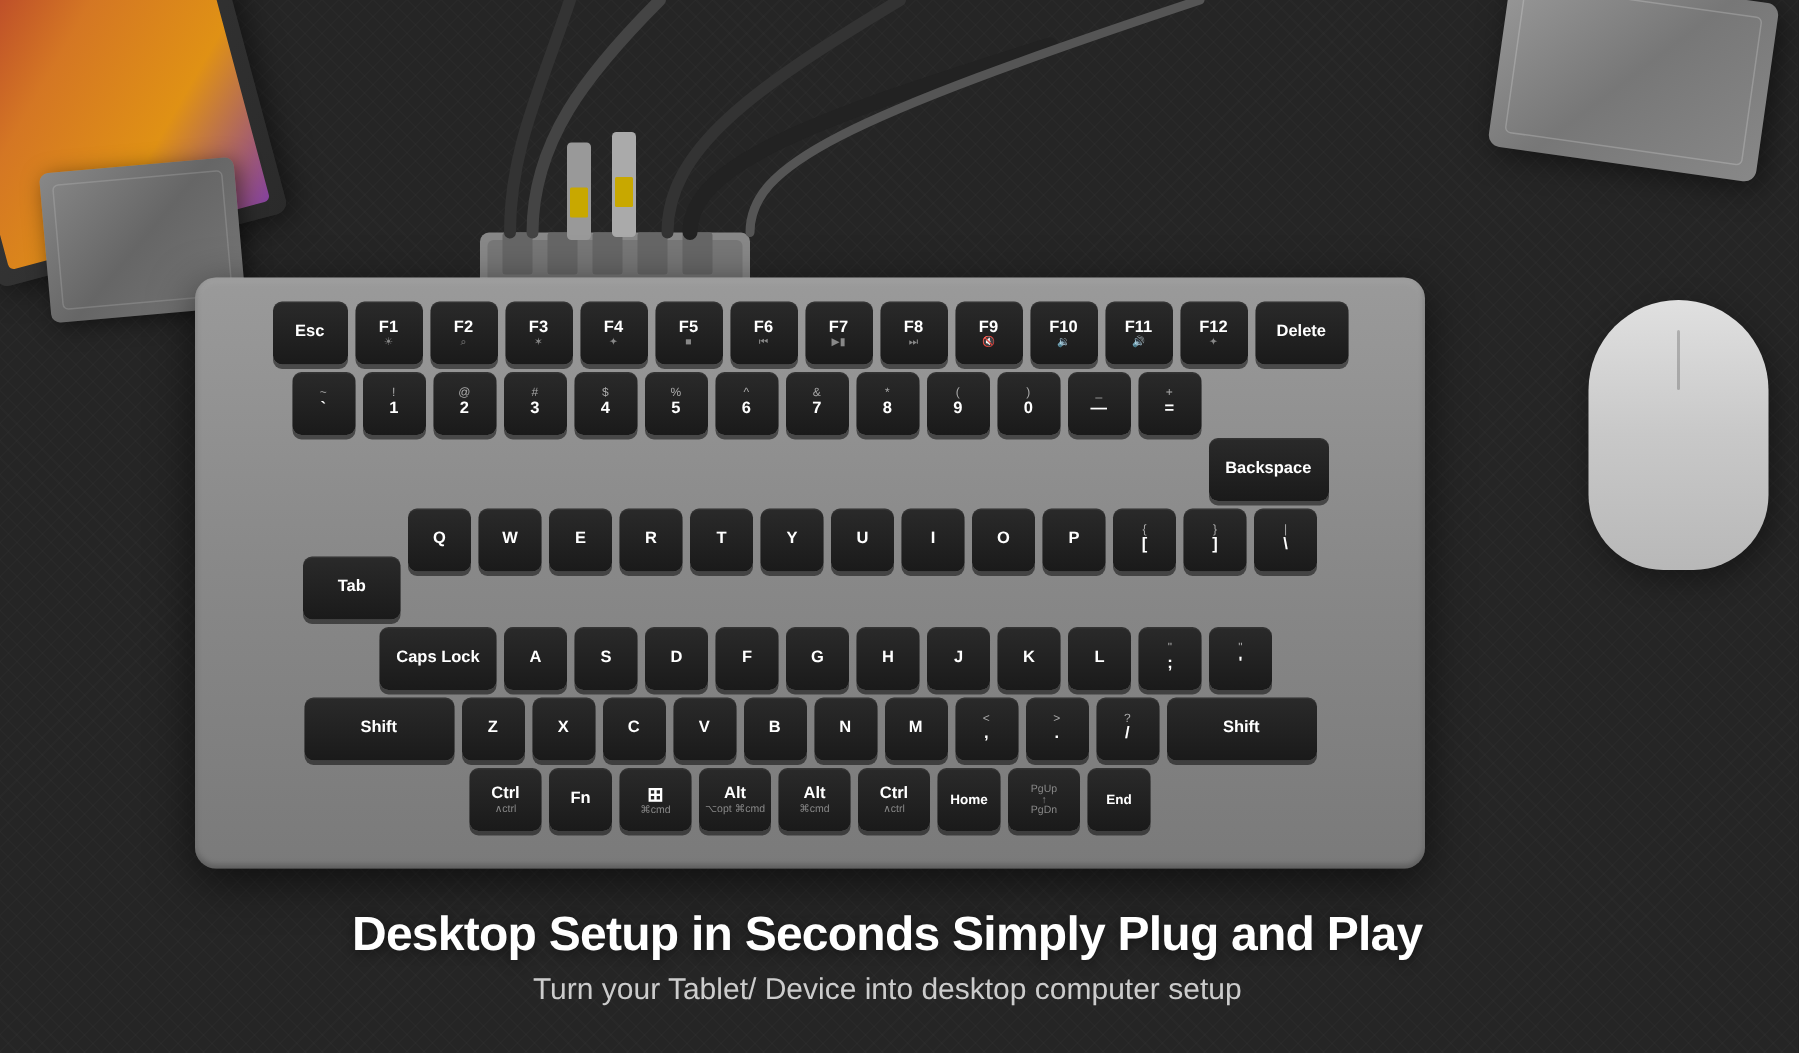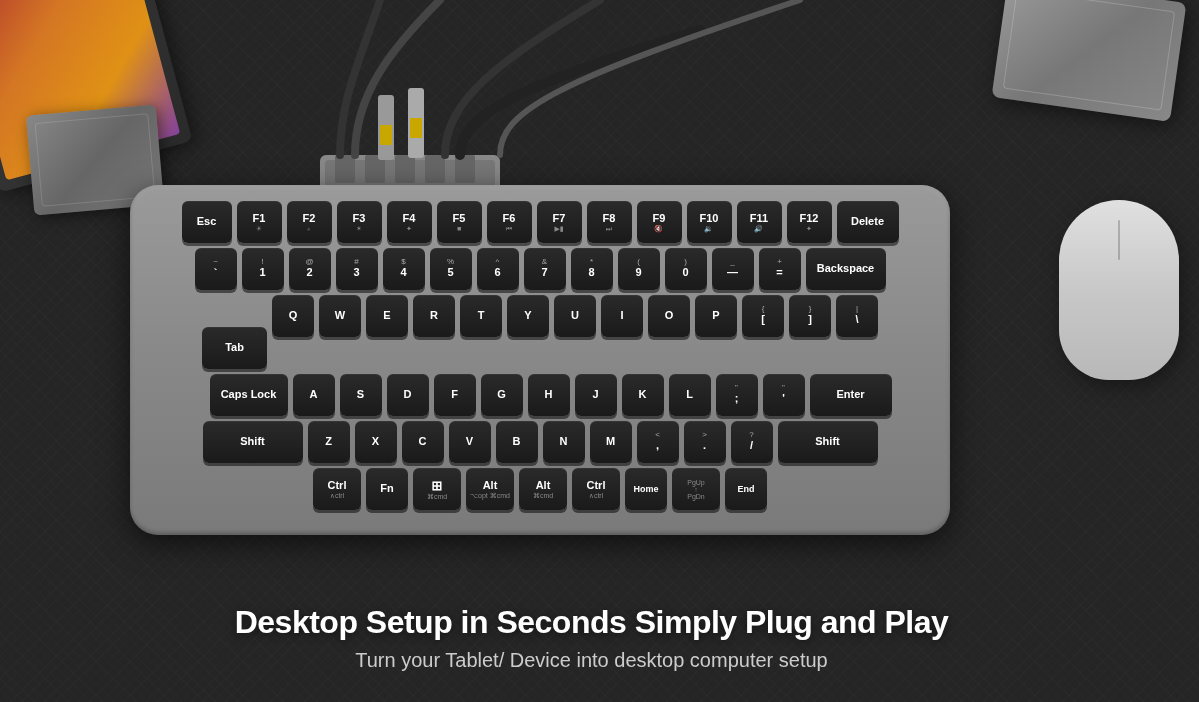--- a/index.html
+++ b/index.html
@@ -132,21 +132,21 @@
     
     .keyboard-wrap {
       position: absolute;
       top: 185px;
       left: 130px;
       width: 820px;
     }
 
     .keyboard {
       background: linear-gradient(180deg, #9a9a9a, #888, #7a7a7a);
-      border-radius: 28px;
+      border-radius: 14px;
       padding: 16px 30px 20px;
       box-shadow:
         0 8px 30px rgba(0,0,0,0.6),
         0 2px 6px rgba(255,255,255,0.1) inset,
         0 -2px 4px rgba(0,0,0,0.3) inset;
       position: relative;
     }
 
     
     .kb-row {
@@ -195,21 +195,21 @@
       font-size: 7px;
       color: #888;
       line-height: 1;
     }
 
     .key-esc { min-width: 50px; }
     .key-f1,.key-f2,.key-f3,.key-f4,.key-f5,.key-f6,.key-f7,.key-f8,.key-f9,.key-f10,.key-f11,.key-f12 {
       min-width: 45px;
     }
     .key-delete { min-width: 62px; }
-    .key-backspace { min-width: 80px; }
+    .key-backspace { min-width: 80px; margin-top: 44px; }
     .key-tab { min-width: 65px; margin-top: 32px; }
     .key-capslock { min-width: 78px; margin-left: 21px; }
     .key-enter { min-width: 82px; }
     .key-shift-l { min-width: 100px; }
     .key-shift-r { min-width: 100px; }
     .key-ctrl { min-width: 48px; }
     .key-fn { min-width: 42px; }
     .key-win { min-width: 48px; }
     .key-alt { min-width: 48px; }
     .key-space { min-width: 240px; background: linear-gradient(180deg, #333, #222); }
@@ -496,23 +496,20 @@
             <span class="main-label">L</span>
           </div>
         <div class="key">
           <span class="top-label">"</span>
           <span class="main-label">;</span>
         </div>
         <div class="key">
           <span class="top-label">"</span>
           <span class="main-label">'</span>
         </div>
-        <div class="key key-enter">
-          <span class="main-label">Enter</span>
-        </div>
       </div>
 
       <div class="kb-row">
         <div class="key key-shift-l">
           <span class="main-label">Shift</span>
         </div>
         <div class="key">
             <span class="main-label">Z</span>
           </div>
         <div class="key">

